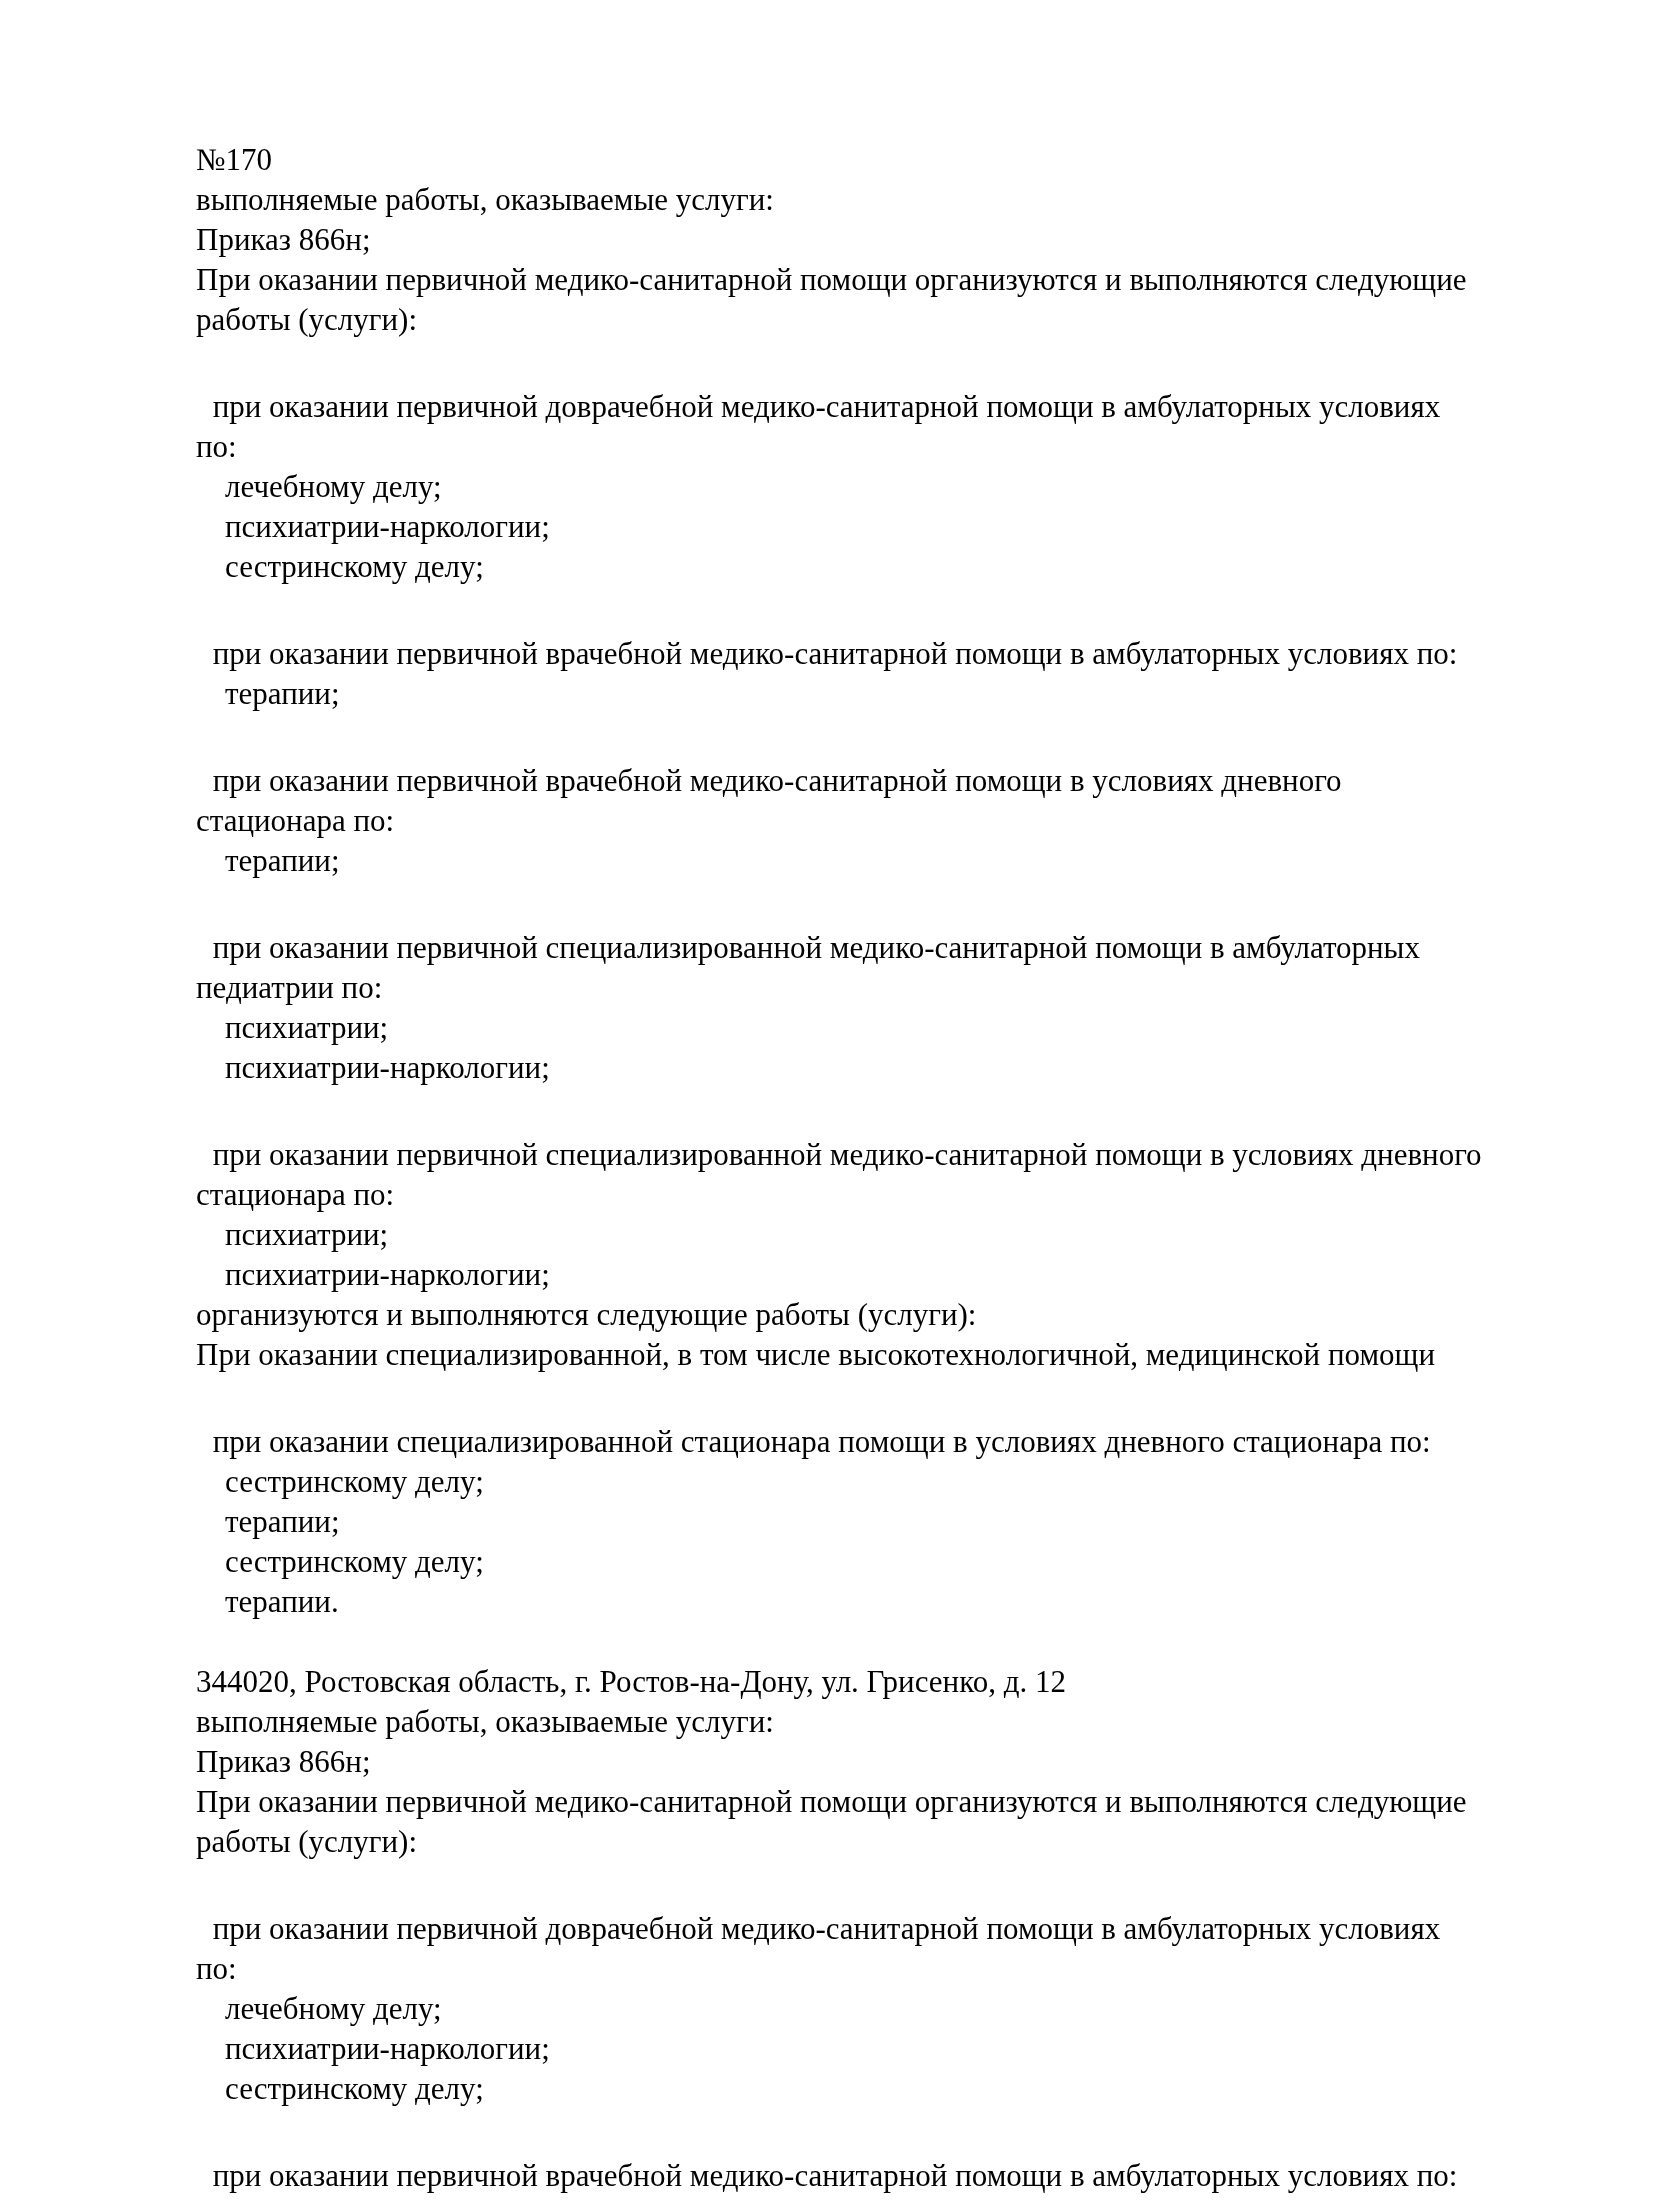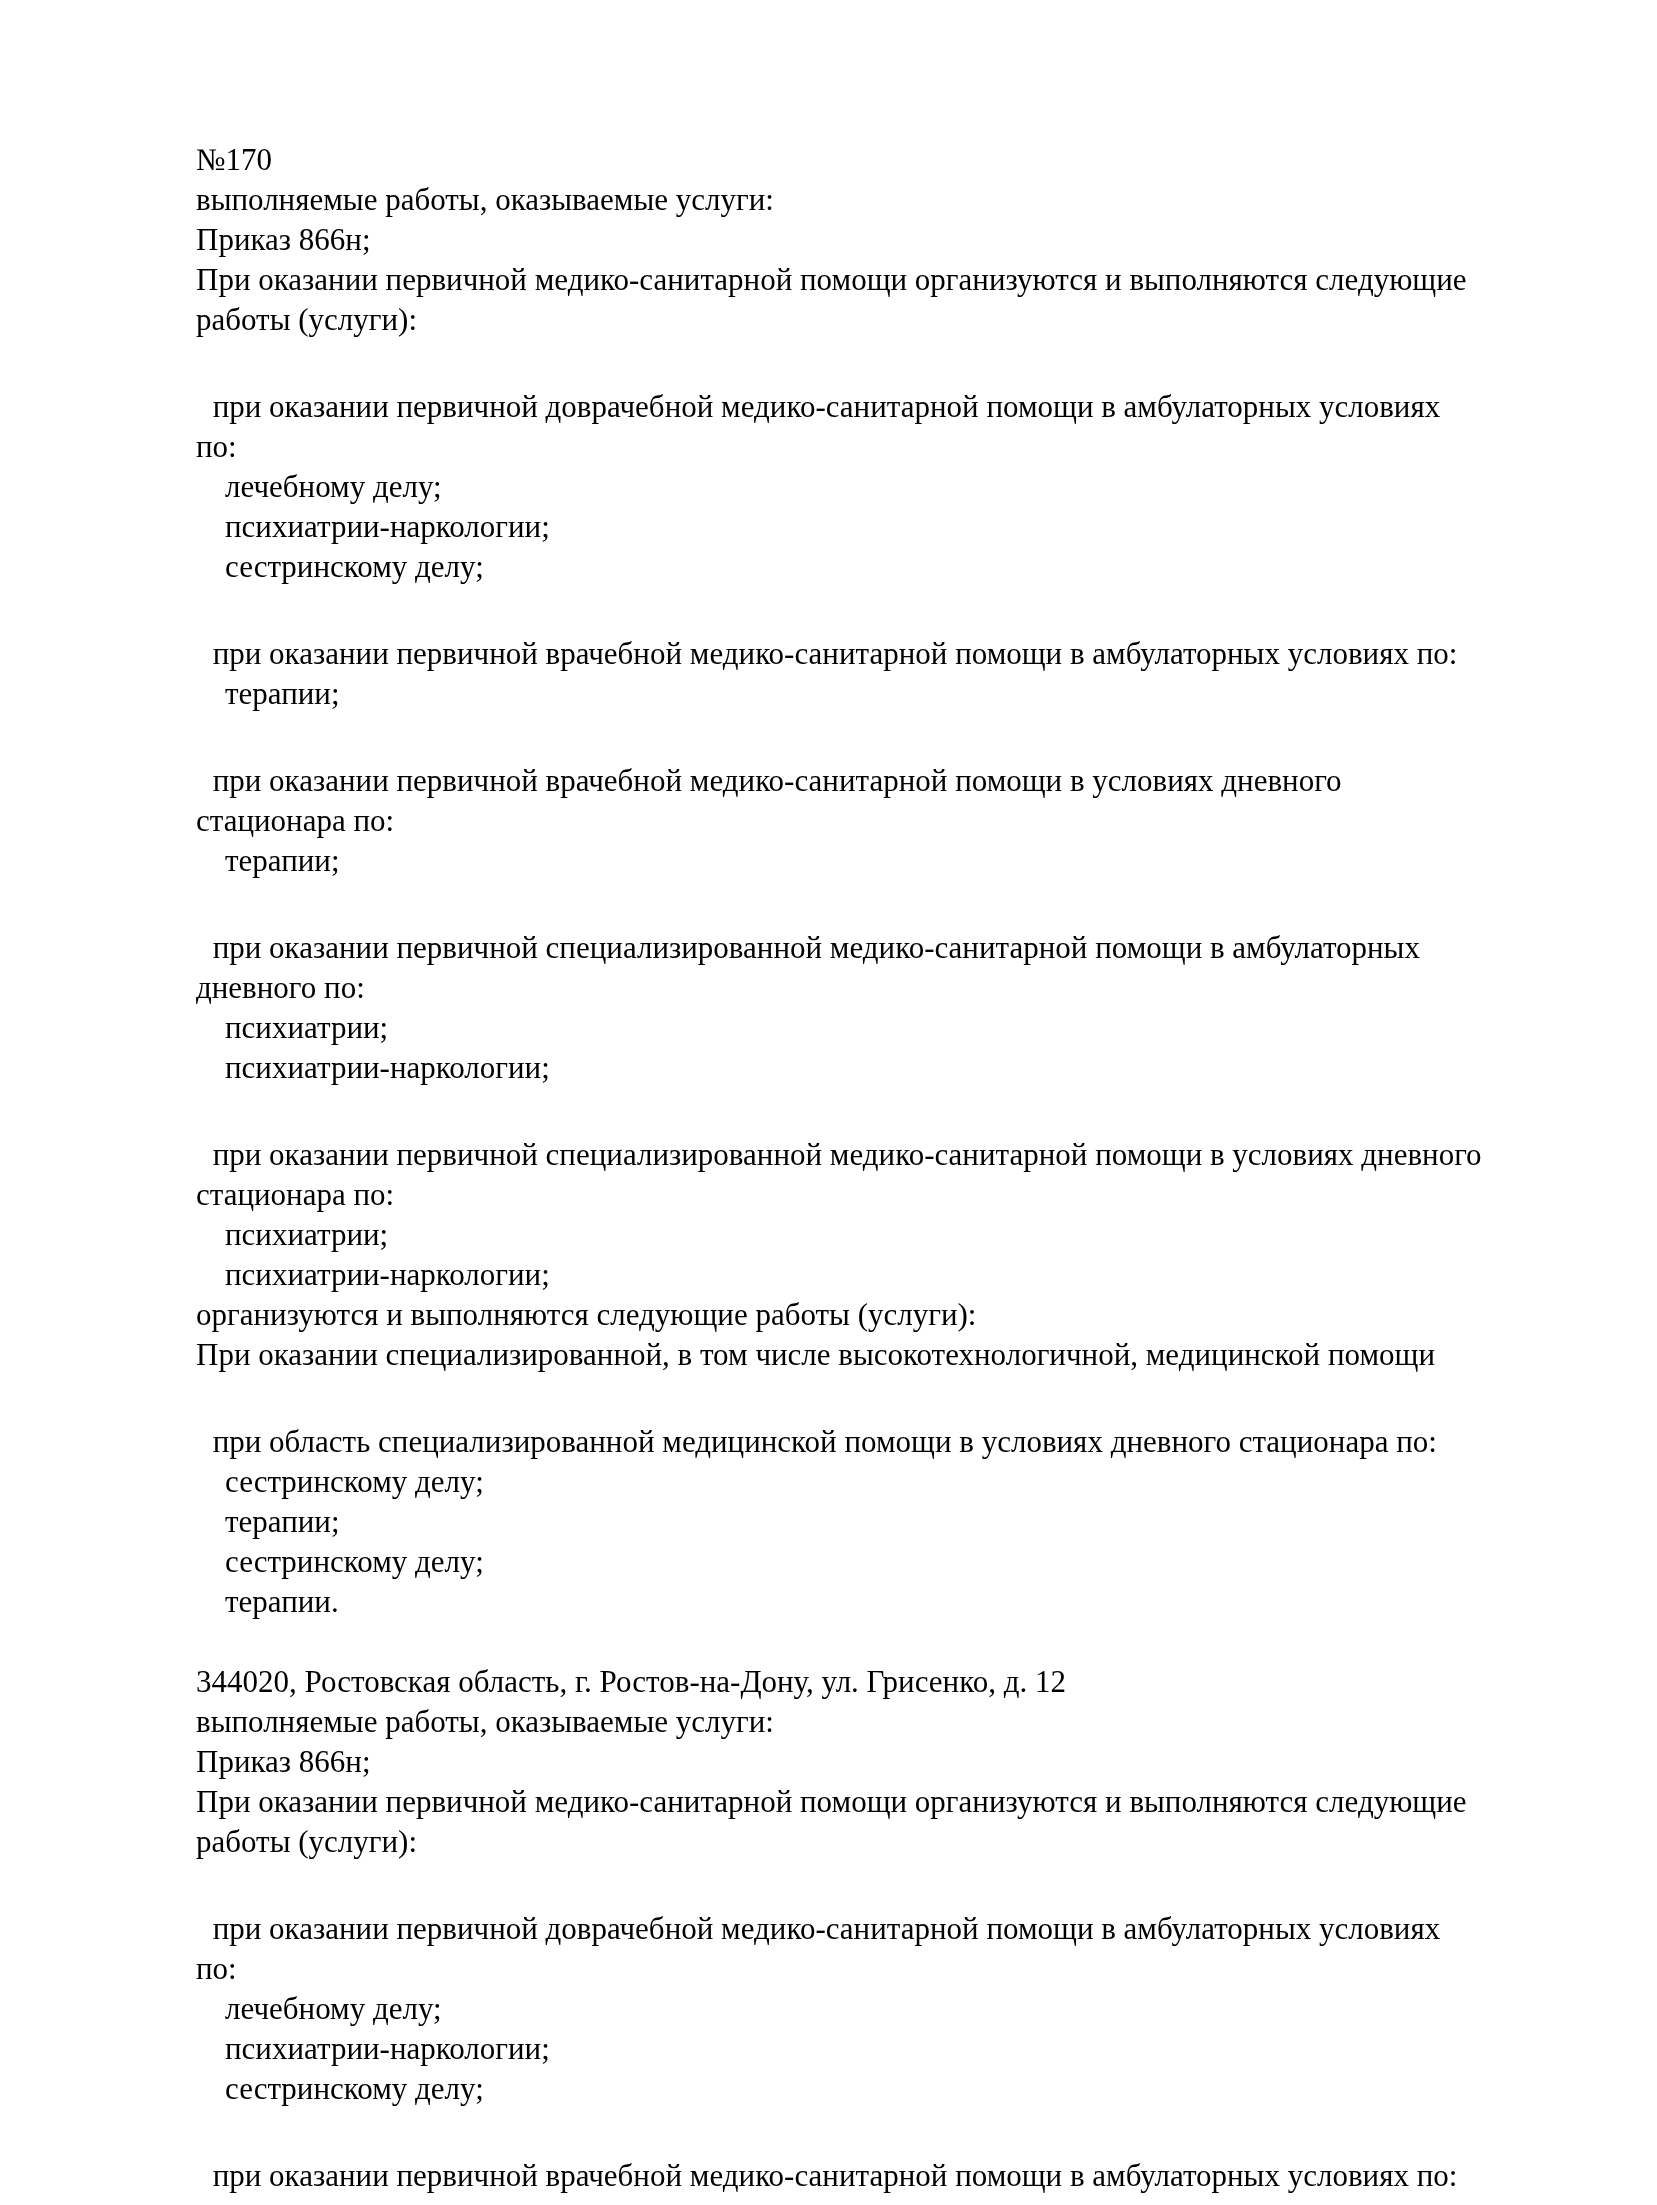--- a/index.html
+++ b/index.html
@@ -48,30 +48,30 @@
       <div class="line i0">по:</div>
       <div class="line i2">лечебному делу;</div>
       <div class="line i2">психиатрии-наркологии;</div>
       <div class="line i2">сестринскому делу;</div>
       <div class="line i1">при оказании первичной врачебной медико-санитарной помощи в амбулаторных условиях по:</div>
       <div class="line i2">терапии;</div>
       <div class="line i1">при оказании первичной врачебной медико-санитарной помощи в условиях дневного</div>
       <div class="line i0">стационара по:</div>
       <div class="line i2">терапии;</div>
       <div class="line i1">при оказании первичной специализированной медико-санитарной помощи в амбулаторных</div>
-      <div class="line i0">дневного по:</div>
+      <div class="line i0">педиатрии по:</div>
       <div class="line i2">психиатрии;</div>
       <div class="line i2">психиатрии-наркологии;</div>
       <div class="line i1">при оказании первичной специализированной медико-санитарной помощи в условиях дневного</div>
       <div class="line i0">стационара по:</div>
       <div class="line i2">психиатрии;</div>
       <div class="line i2">психиатрии-наркологии;</div>
       <div class="line i0">организуются и выполняются следующие работы (услуги):</div>
       <div class="line i0">При оказании специализированной, в том числе высокотехнологичной, медицинской помощи</div>
-      <div class="line i1">при область специализированной медицинской помощи в условиях дневного стационара по:</div>
+      <div class="line i1">при оказании специализированной стационара помощи в условиях дневного стационара по:</div>
       <div class="line i2">сестринскому делу;</div>
       <div class="line i2">терапии;</div>
       <div class="line i2">сестринскому делу;</div>
       <div class="line i2">терапии.</div>
       <div class="line i0">&nbsp;</div>
       <div class="line i0">344020, Ростовская область, г. Ростов-на-Дону, ул. Грисенко, д. 12</div>
       <div class="line i0">выполняемые работы, оказываемые услуги:</div>
       <div class="line i0">Приказ 866н;</div>
       <div class="line i0">При оказании первичной медико-санитарной помощи организуются и выполняются следующие</div>
       <div class="line i0">работы (услуги):</div>

